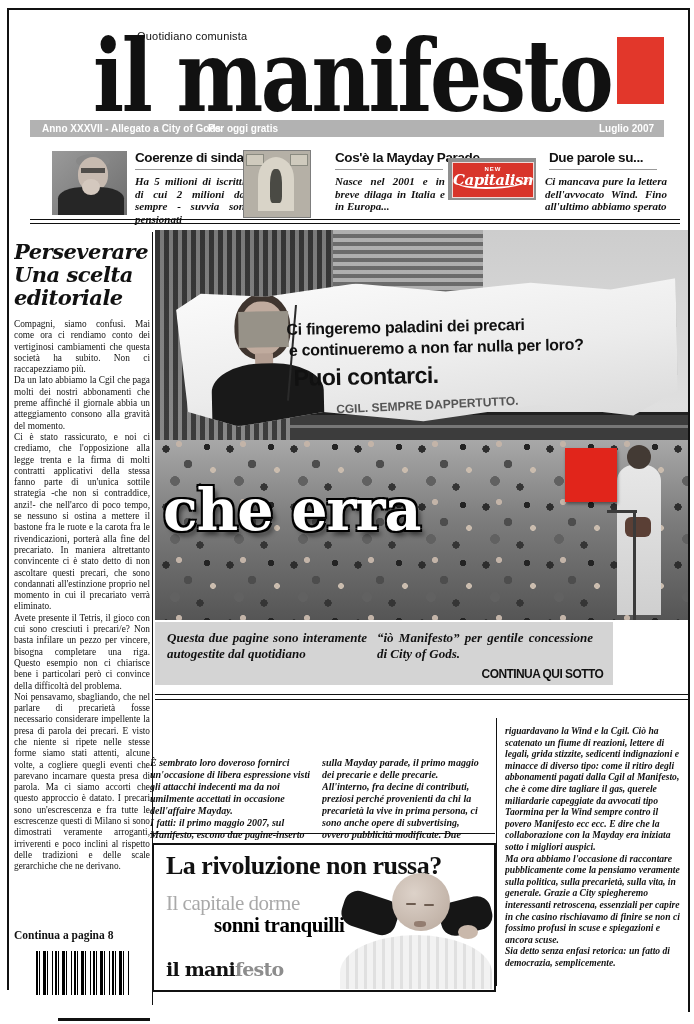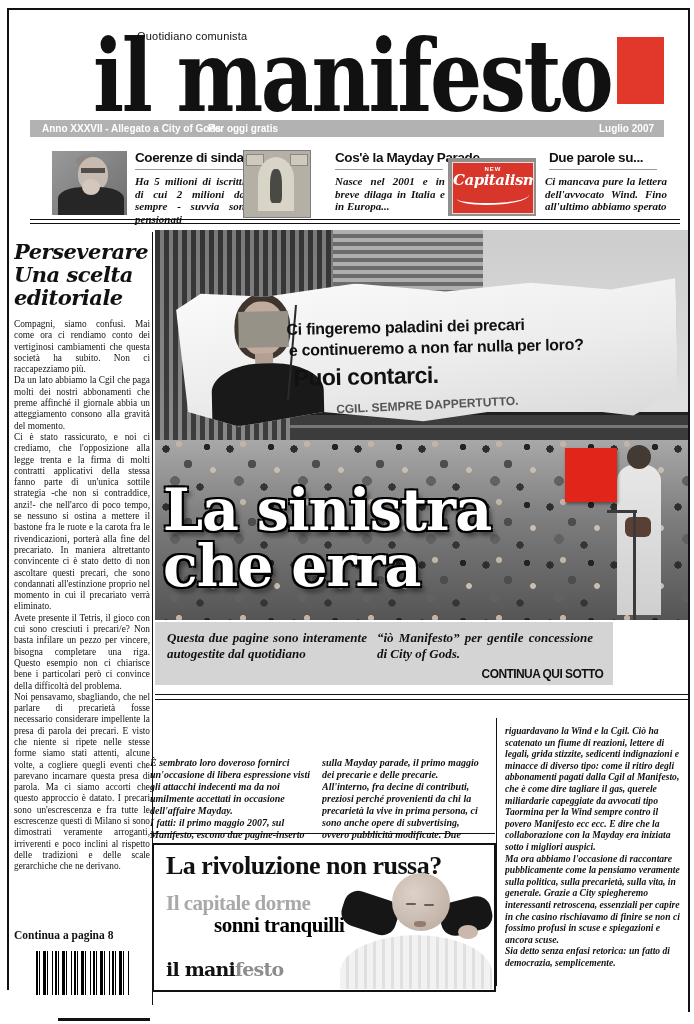--- a/index.html
+++ b/index.html
@@ -32,21 +32,21 @@
   .photo1 .head{position:absolute;left:26px;top:6px;width:30px;height:34px;border-radius:50% 50% 45% 45%;background:#c7bab0;}
   .photo1 .hair{position:absolute;left:24px;top:3px;width:34px;height:14px;border-radius:50%;background:#888;}
   .photo1 .glasses{position:absolute;left:29px;top:17px;width:24px;height:5px;background:rgba(40,40,40,.75);}
   .photo1 .hand{position:absolute;left:30px;top:28px;width:18px;height:16px;border-radius:50%;background:#d4c8be;}
   .photo1 .suit{position:absolute;left:6px;top:36px;width:66px;height:28px;border-radius:40% 40% 0 0;background:#262626;}
   .photo2{left:243px;top:150px;width:66px;height:66px;background:#b5b0a6;border:1px solid #7d7d7d;overflow:hidden;}
   .photo2 .arch{position:absolute;left:14px;top:6px;width:36px;height:54px;border-radius:50% 50% 0 0/40% 40% 0 0;background:#d9d4c8;}
   .photo2 .figure{position:absolute;left:26px;top:18px;width:12px;height:34px;border-radius:40% 40% 20% 20%;background:#4a4a44;}
   .photo2 .note1,.photo2 .note2{position:absolute;width:16px;height:10px;background:#cfcabd;border:1px solid #8a8a80;}
   .photo2 .note1{left:2px;top:3px;} .photo2 .note2{right:2px;top:3px;}
-  .caplogo{left:448px;top:158px;width:88px;height:58px;background:#8f8f8f;padding:4px;box-sizing:border-box;}
+  .caplogo{left:448px;top:158px;width:88px;height:42px;background:#8f8f8f;padding:4px;box-sizing:border-box;}
   .caplogo .inner{position:relative;width:100%;height:100%;background:#d8352b;border:1px solid #f0d9d6;
                   color:#fff;text-align:center;overflow:hidden;}
   .caplogo .new{font-family:"Liberation Sans",sans-serif;font-size:6px;font-weight:bold;letter-spacing:1px;margin-top:3px;}
   .caplogo .script{font-family:"DejaVu Serif",serif;font-style:italic;font-weight:bold;font-size:15px;
                    letter-spacing:-.5px;margin-top:-1px;}
   .caplogo .swoosh{position:absolute;left:4px;right:4px;bottom:8px;height:8px;
                    border-bottom:2px solid #fff;border-radius:0 0 60% 40%/0 0 100% 60%;}
 
   
   .ed-col{left:14px;top:240px;width:136px;height:688px;overflow:hidden;}
@@ -127,21 +127,21 @@
   .artcol{position:absolute;overflow:hidden;font-style:italic;font-weight:bold;
           font-size:10px;line-height:12px;}
   .artcol p{margin:0;}
   .col1{left:150px;top:757px;width:160px;height:90px;}
   .col2{left:322px;top:757px;width:160px;height:90px;}
   .col3{left:505px;top:725px;width:178px;height:262px;font-size:9.6px;line-height:11.6px;}
 
   
   .adbox{left:152px;top:843px;width:340px;height:145px;border:2px solid #111;background:#fff;overflow:hidden;}
   .ad-title{position:absolute;left:12px;top:6px;font-weight:bold;font-size:26px;letter-spacing:-.5px;white-space:nowrap;}
-  .ad-sub1{position:absolute;left:12px;top:46px;font-weight:bold;font-size:21px;color:#a9a9a9;letter-spacing:-.5px;white-space:nowrap;}
+  .ad-sub1{position:absolute;left:12px;top:46px;font-weight:normal;font-size:21px;color:#a9a9a9;letter-spacing:-.5px;white-space:nowrap;}
   .ad-sub2{position:absolute;left:60px;top:68px;font-weight:bold;font-size:21px;color:#000000;letter-spacing:-.5px;white-space:nowrap;}
   .ad-logo{position:absolute;left:12px;top:113px;font-family:"DejaVu Serif",serif;font-size:19px;letter-spacing:-.8px;}
   .ad-logo .b{font-weight:bold;color:#111;} .ad-logo .l{font-weight:bold;color:#8d8d8d;}
   .baby{position:absolute;left:186px;top:28px;width:152px;height:115px;}
   .baby .blanket{position:absolute;left:0px;top:62px;width:152px;height:54px;border-radius:50% 50% 0 0/70% 70% 0 0;
                  background:repeating-linear-gradient(90deg,#f2f2f2 0 6px,#e0e0e0 6px 9px);}
   .baby .armL{position:absolute;left:2px;top:22px;width:56px;height:36px;border-radius:14px;background:#161616;transform:rotate(18deg);}
   .baby .armR{position:absolute;left:100px;top:26px;width:52px;height:34px;border-radius:14px;background:#161616;transform:rotate(-14deg);}
   .baby .head{position:absolute;left:52px;top:0px;width:58px;height:58px;border-radius:50%;
               background:radial-gradient(circle at 38% 35%,#ddd2c9,#b8a89c);}
@@ -237,21 +237,20 @@
         <div class="wire"></div>
       </div>
       <div class="b-line1">Ci fingeremo paladini dei precari</div>
       <div class="b-line2">e continueremo a non far nulla per loro?</div>
       <div class="b-line3">Puoi contarci.</div>
       <div class="b-tag">CGIL. SEMPRE DAPPERTUTTO.</div>
       <div class="cgil-text">CGIL</div>
     </div>
     <div class="cgil-box" style="left:410px;top:218px;"></div>
     <div class="headline">
-      <div>La sinistra</div>
       <div>che erra</div>
     </div>
   </div>
 
   <div class="abs capstrip">
     <p class="cap-left">Questa due pagine sono interamente autogestite dal quotidiano</p>
     <p class="cap-right">“iò Manifesto” per gentile concessione di City of Gods.</p>
     <div class="cap-cta">CONTINUA QUI SOTTO</div>
   </div>
   <div class="rule" style="left:155px;top:694px;width:533px;height:1px;"></div>

